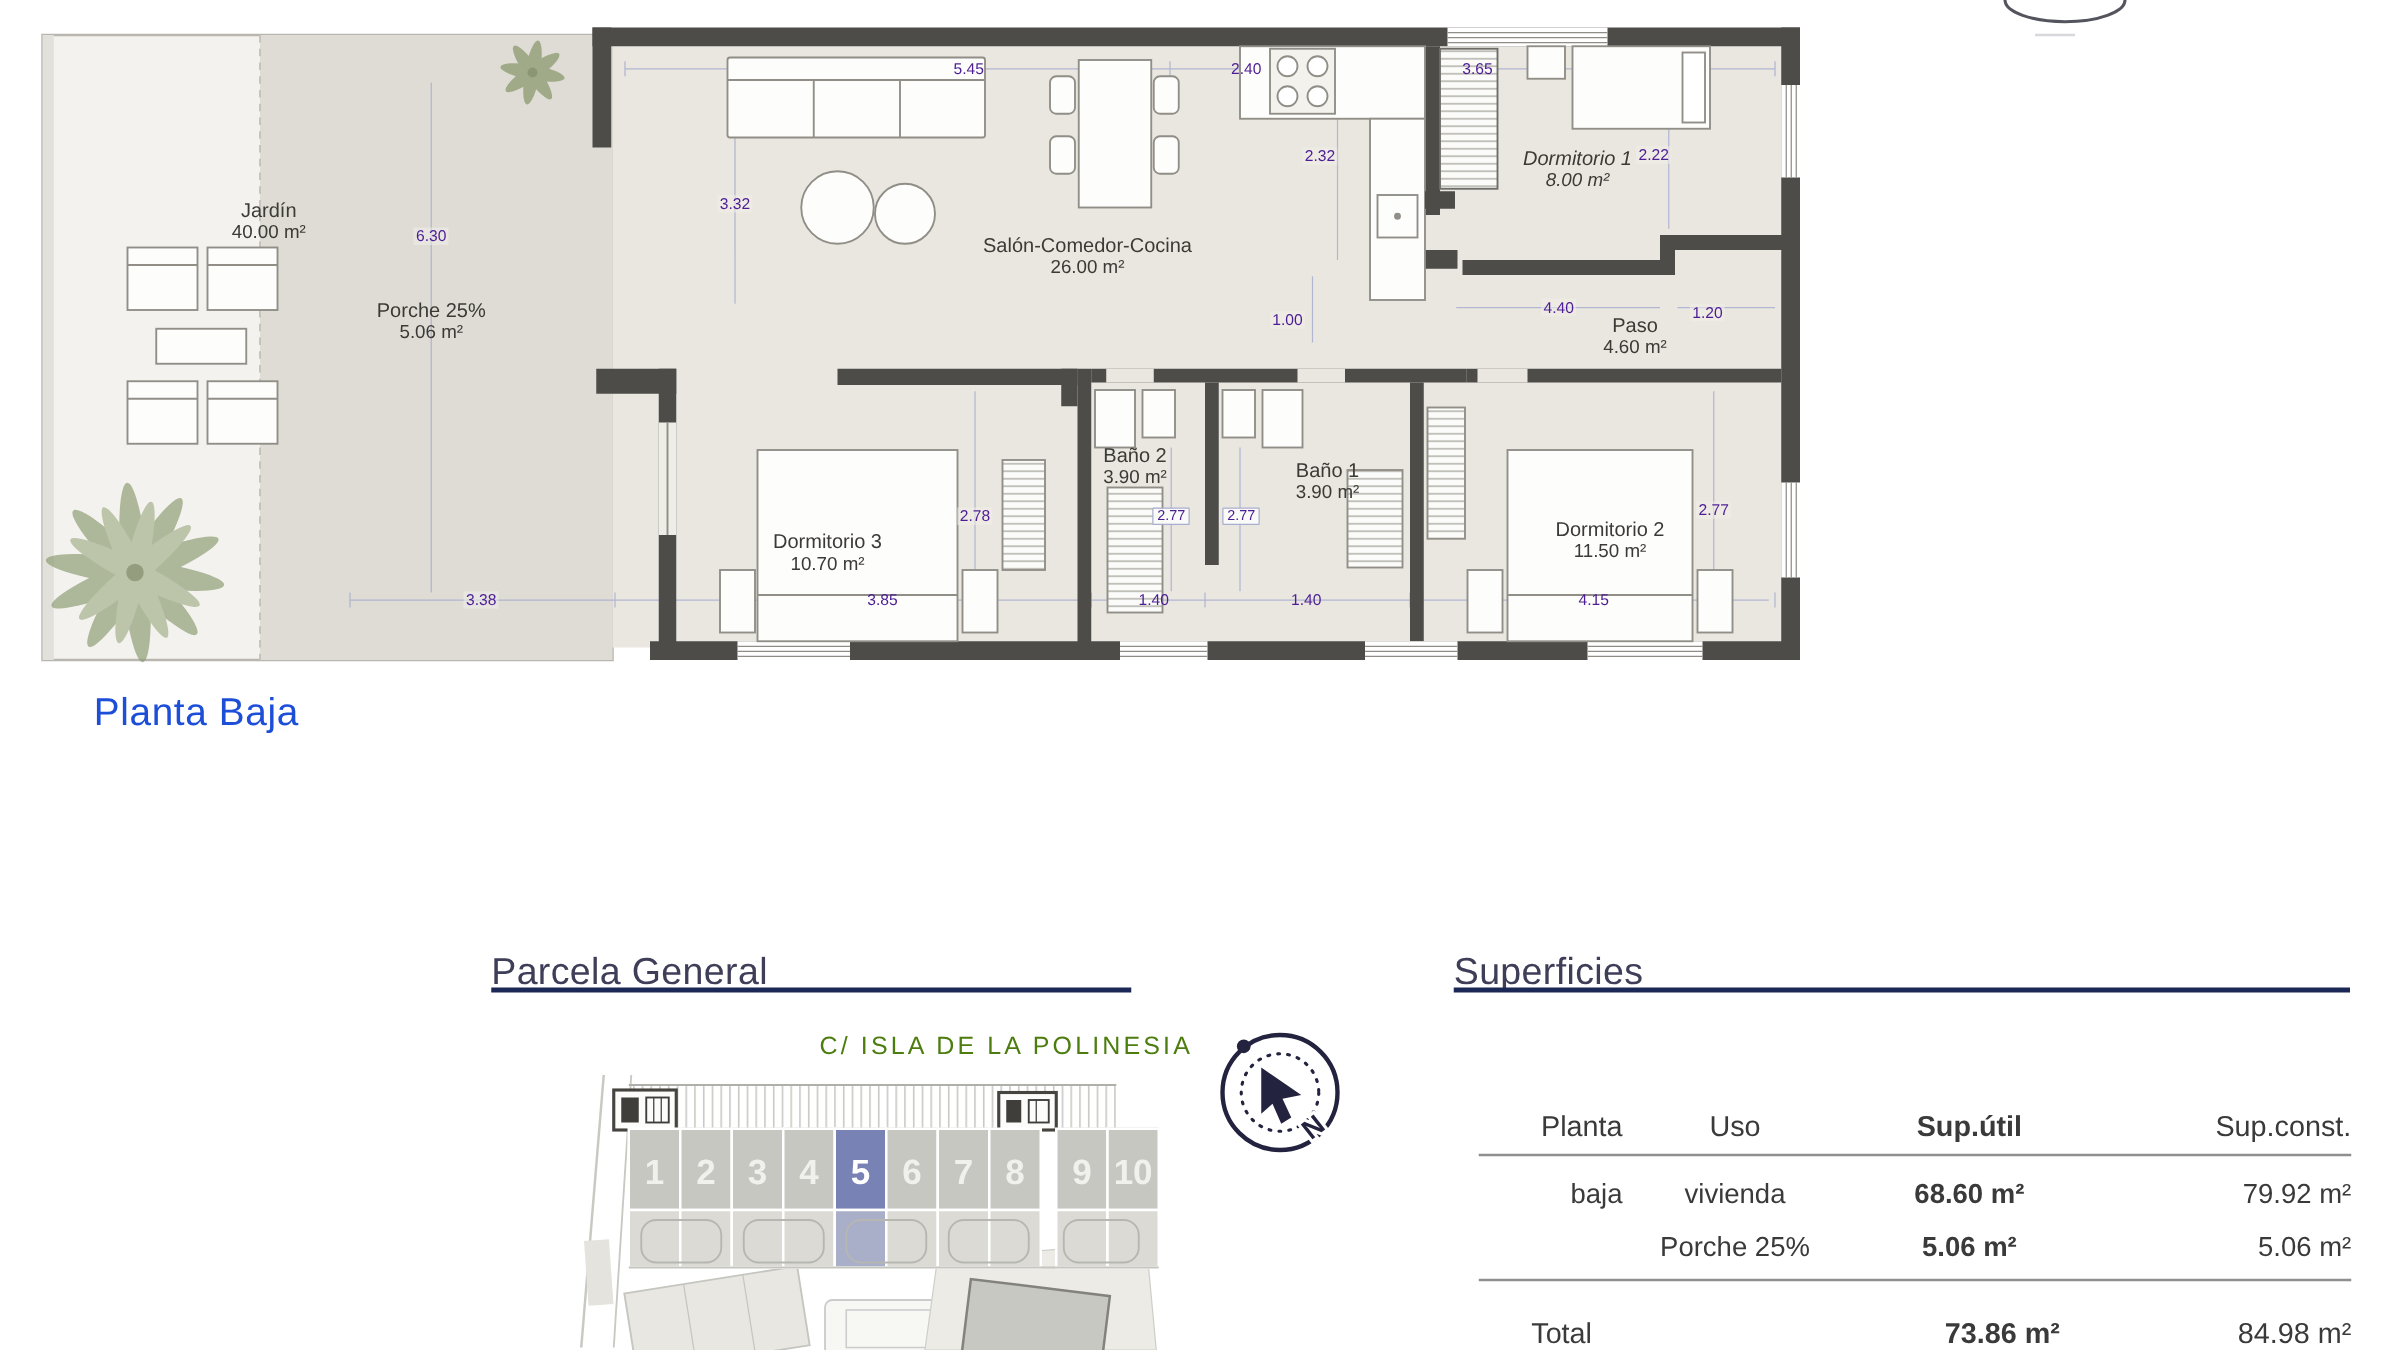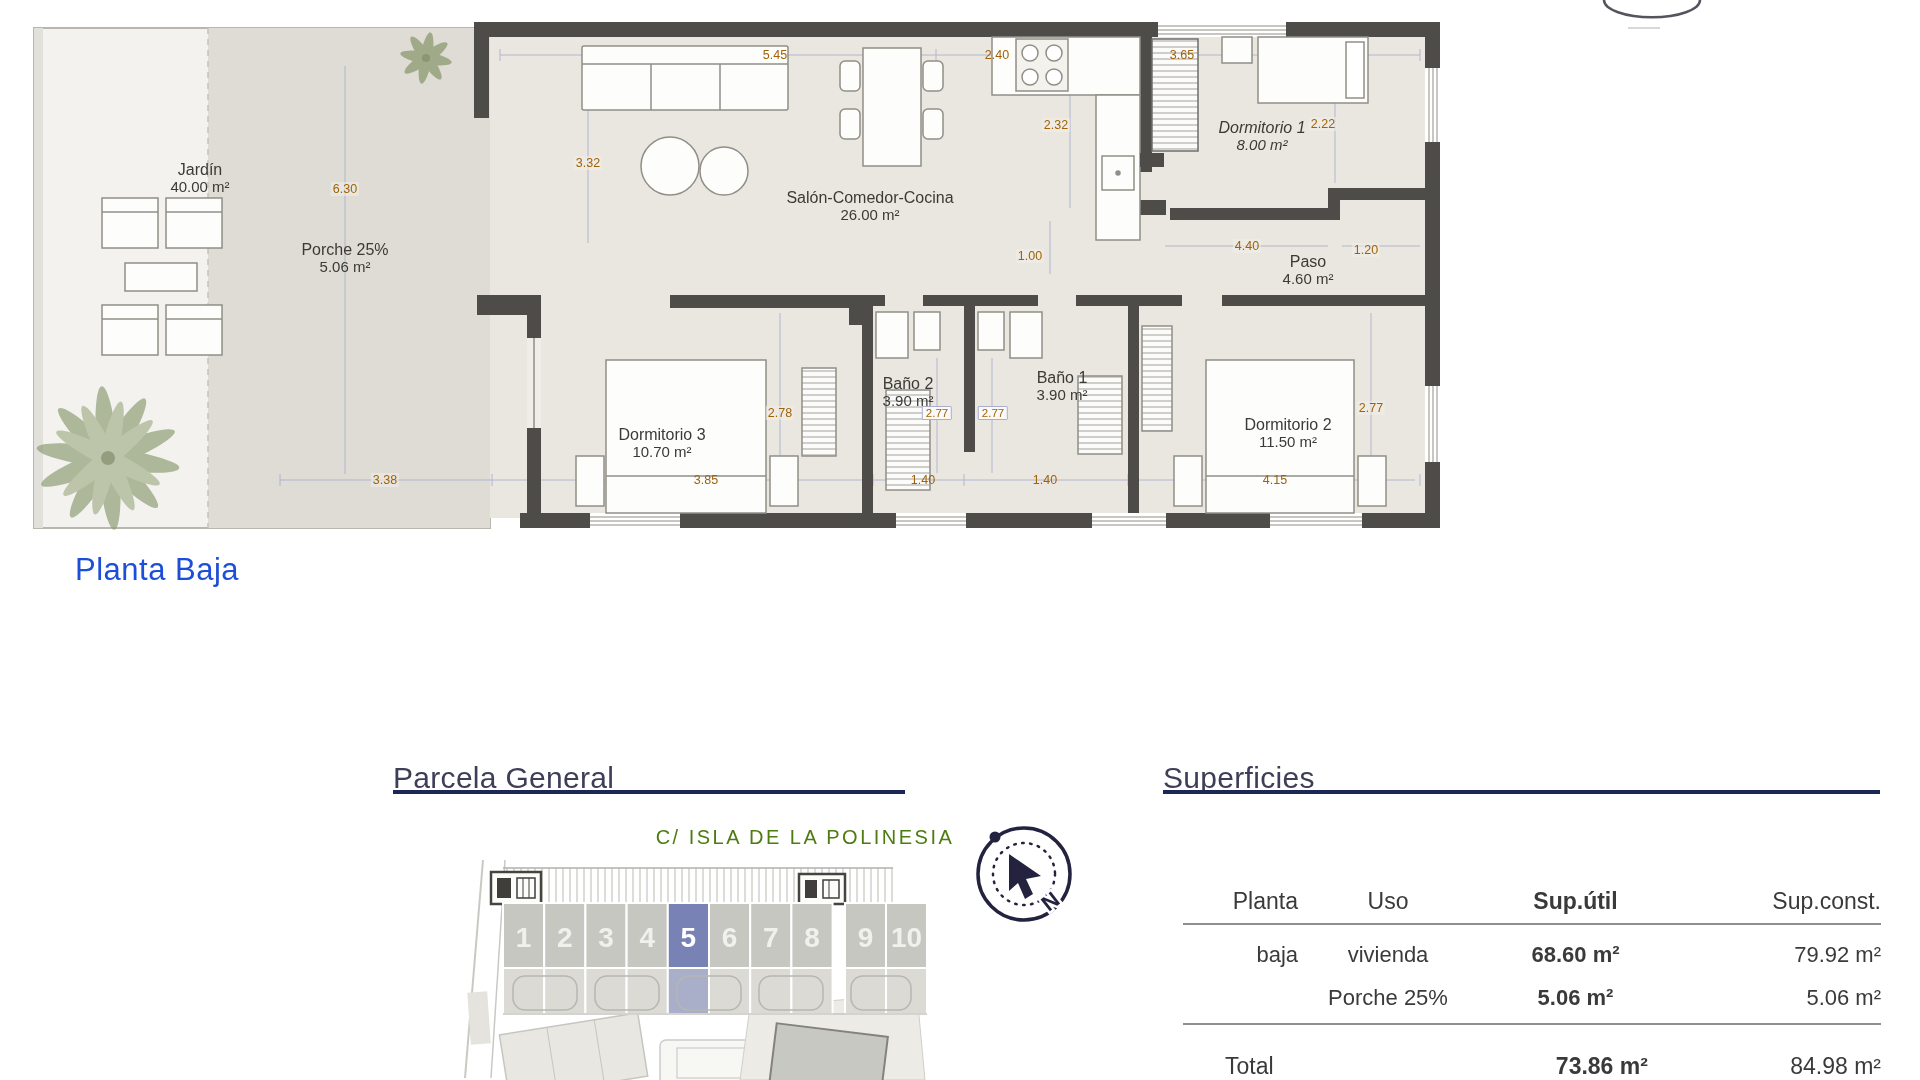--- a/index.html
+++ b/index.html
@@ -5,21 +5,21 @@
   html,body{margin:0;padding:0;background:#fff;}
   body{width:1920px;height:1080px;position:relative;overflow:hidden;
        font-family:"Liberation Sans",sans-serif;color:#3b3a36;}
   .abs{position:absolute;}
   
   .plan-wrap{left:30px;top:8px;width:1420px;height:540px;}
   .room-label{position:absolute;transform:translate(-50%,-50%);text-align:center;
 :#3b3a36;line-height:1.12;white-space:nowrap;}
   .room-label .rname{font-size:16px;display:block;color:#3b3a36;}
   .room-label .rarea{font-size:15px;display:block;color:#3b3a36;}
-  .dim{position:absolute;transform:translate(-50%,-50%);font-size:12.5px;color:#a16207;
+  .dim{position:absolute;transform:translate(-50%,-50%);font-size:12.5px;color:#4c1d95;
        white-space:nowrap;background:rgba(240,239,234,.55);padding:0 2px;}
   .dim.boxed{border:1px solid #a9aecf;background:rgba(251,251,249,.95);
        font-size:11.5px;padding:0 3px;border-radius:1px;}
   .dim.on-white{background:transparent;}
   
   .plan-caption{left:75px;top:552px;font-size:31px;color:#1d4ed8;letter-spacing:.5px;}
   .section-title{font-size:30px;color:#3e3e58;letter-spacing:.3px;margin-top:21px;}
   .rule-navy{height:4px;background:#1b2754;}
   .street-label{top:826px;left:805px;transform:translateX(-50%);font-size:20px;
        color:#4d7c0f;letter-spacing:2.5px;white-space:nowrap;}
@@ -249,41 +249,41 @@
 
     <rect x="1112" y="318" width="30" height="105" fill="url(#hatch)"></rect>
     <rect x="1144" y="448" width="28" height="50"></rect>
     <rect x="1328" y="448" width="28" height="50"></rect>
     <rect x="1176" y="352" width="148" height="153"></rect>
     <line x1="1176" y1="468" x2="1324" y2="468"></line>
   </g>
 </svg>
 
   
-  <div class="room-label" style="left:170px;top:170px;text-align:center;">
+  <div class="room-label" style="left:185px;top:170px;text-align:center;">
     <span class="rname">Jardín</span>
       <span class="rarea">40.00 m²</span>
   </div>
   <div class="room-label" style="left:315px;top:250px;">
     <span class="rname">Porche 25%</span>
       <span class="rarea">5.06 m²</span>
   </div>
   <div class="room-label" style="left:840px;top:198px;">
     <span class="rname">Salón-Comedor-Cocina</span>
       <span class="rarea">26.00 m²</span>
   </div>
   <div class="room-label" style="left:1232px;top:128px;font-style:italic;">
     <span class="rname">Dormitorio 1</span>
       <span class="rarea">8.00 m²</span>
   </div>
   <div class="room-label" style="left:1278px;top:262px;">
     <span class="rname">Paso</span>
       <span class="rarea">4.60 m²</span>
   </div>
-  <div class="room-label" style="left:878px;top:384px;">
+  <div class="room-label" style="left:878px;top:366px;">
     <span class="rname">Baño 2</span>
       <span class="rarea">3.90 m²</span>
   </div>
   <div class="room-label" style="left:1032px;top:378px;">
     <span class="rname">Baño 1</span>
       <span class="rarea">3.90 m²</span>
   </div>
   <div class="room-label" style="left:632px;top:435px;">
     <span class="rname">Dormitorio 3</span>
       <span class="rarea">10.70 m²</span>

